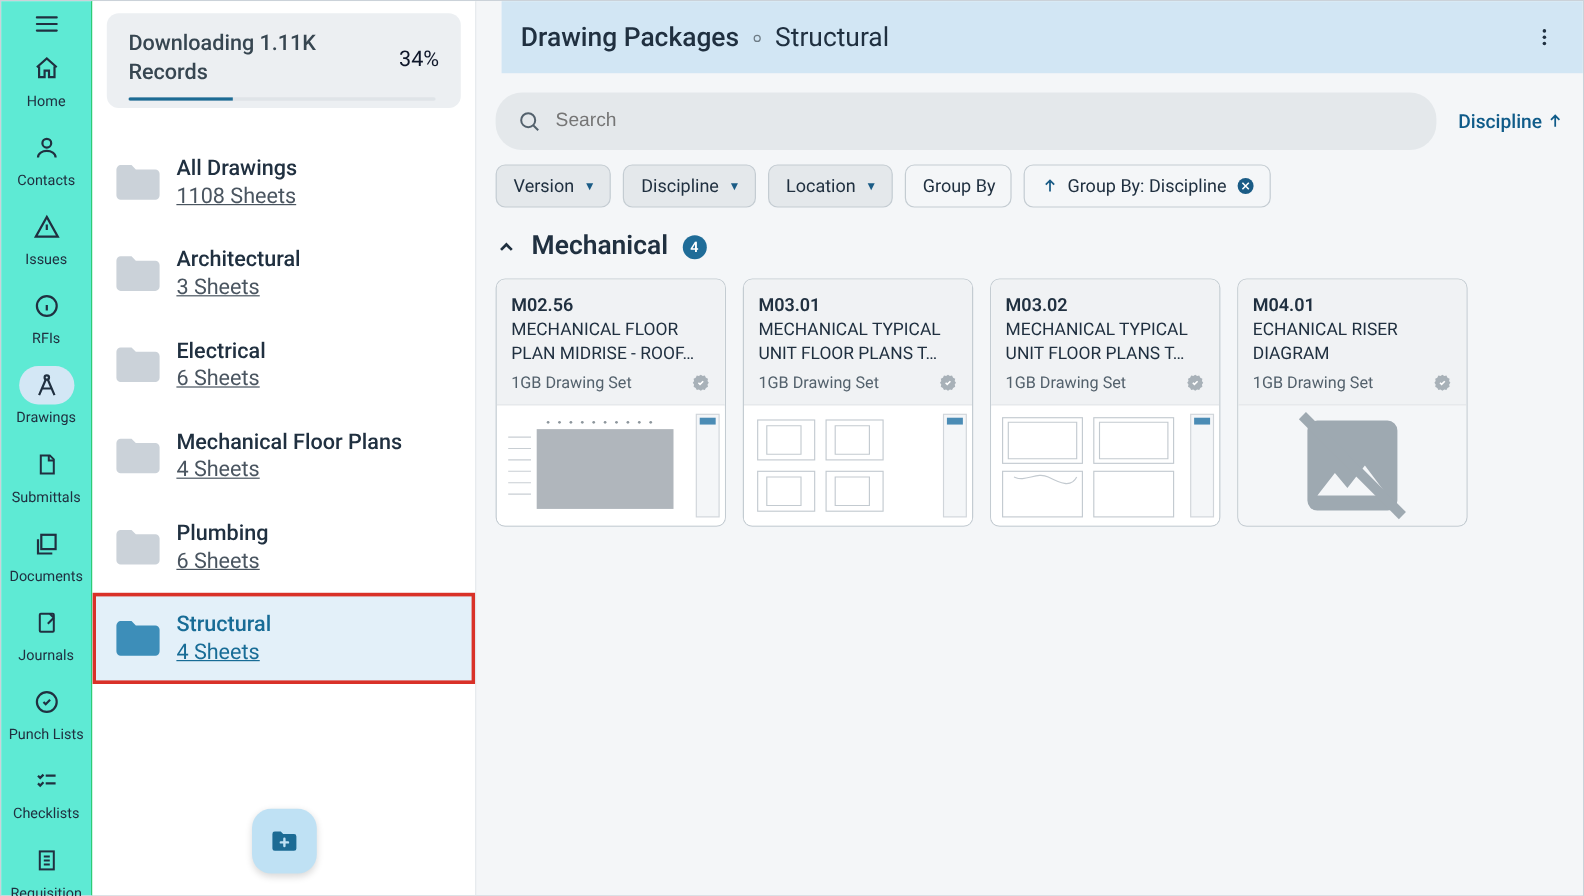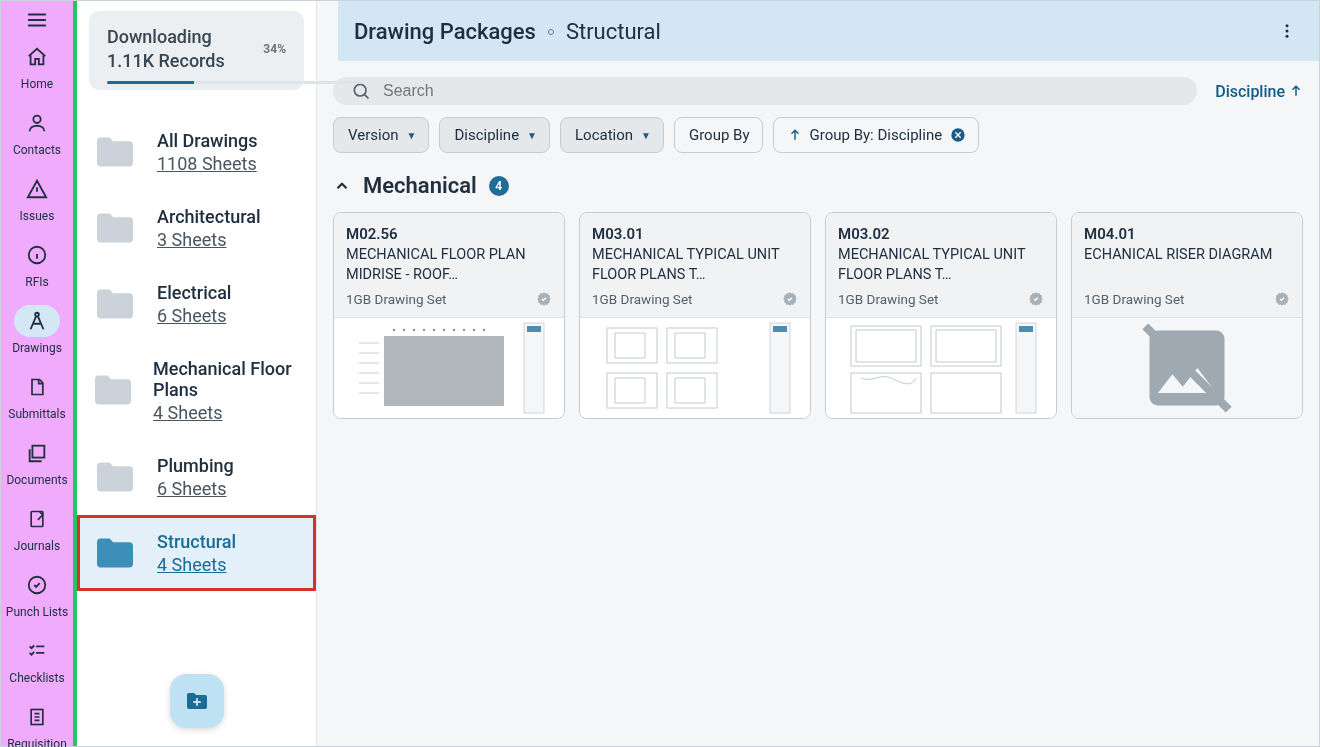--- a/index.html
+++ b/index.html
@@ -1,71 +1,71 @@
 <!DOCTYPE html>
 <html><head>
 <meta charset="utf-8">
 <style>
   * { box-sizing: border-box; margin: 0; padding: 0; }
   body { font-family: -apple-system, BlinkMacSystemFont, "Segoe UI", Roboto, Arial, sans-serif; background: #fff; width: 1320px; height: 747px; overflow: hidden; color: #203040; }
   .app { display: flex; height: 747px; border: 1px solid #cbd2d9; }
 
   
-  .rail { width: 76px; background: #f0abfc; border-right: 4px solid #22c55e; display: flex; flex-direction: column; align-items: center; padding-top: 8px; gap: 2px; }
+  .rail { width: 76px; background: #5eead4; border-right: 1px solid #22c55e; display: flex; flex-direction: column; align-items: center; padding-top: 8px; gap: 2px; }
   .rail-burger { width: 40px; height: 40px; display: flex; align-items: center; justify-content: center; border-radius: 8px; color: #203040; }
   .rail-item { width: 78px; display: flex; flex-direction: column; align-items: center; gap: 4px; padding: 8px 0 6px; cursor: pointer; color: #203040; }
   .rail-item.active .icon-bubble { background: #d3e7f5; border-radius: 18px; }
   .icon-bubble { width: 46px; height: 32px; display:flex; align-items:center; justify-content:center; }
   .rail-label { font-size: 12px; color: #203040; }
 
   
   .folders { width: 320px; background: #fff; border-right: 1px solid #e1e6ea; display: flex; flex-direction: column; position: relative; }
   .download-card { background: #eceff2; margin: 10px 12px 0 12px; border-radius: 10px; padding: 14px 18px 16px; position: relative; display: flex; align-items: center; justify-content: space-between; gap: 23px; }
   .download-text { font-size: 18px; font-weight: 500; color: #374651; line-height: 1.35; flex: 1; }
-  .download-pct { font-size: 12px; color: #737373; font-weight: 700; }
+  .download-pct { font-size: 18px; color: #0f172a; font-weight: 400; }
   .download-bar { position: absolute; left: 18px; bottom: 6px; height: 3px; background: #dfe4e8; width: 256px; border-radius: 2px; overflow: hidden; }
   .download-bar-fill { height: 100%; background: #1c6b94; }
 
   .folder-list { padding: 24px 0 80px 0; overflow-y: auto; flex: 1; }
-  .folder-row { display: flex; align-items: center; gap: 18px; padding: 16px 18px 16px 14px; cursor: pointer; }
+  .folder-row { display: flex; align-items: center; gap: 8px; padding: 16px 18px 16px 14px; cursor: pointer; }
   .folder-row.selected { background: #e3f0f9; outline: 3px solid #d93128; outline-offset: -3px; }
   .folder-icon { width: 48px; height: 40px; display:flex; align-items:center; justify-content:center; }
   .folder-title { font-size: 18px; font-weight: 500; color: #203040; margin-bottom: 2px; }
   .folder-sub { font-size: 18px; color: #4a5560; text-decoration: underline; }
   .folder-row.selected .folder-title { color: #186c96; }
   .folder-row.selected .folder-sub { color: #186c96; }
 
   .fab { position: absolute; bottom: 18px; left: 50%; transform: translateX(-50%); width: 54px; height: 54px; border-radius: 16px; background: #bfe1f4; display:flex; align-items:center; justify-content:center; box-shadow: 0 2px 6px rgba(0,0,0,0.15); }
 
   
   .main { flex: 1; background: #f4f6f8; display: flex; flex-direction: column; }
   .header-bar { background: #d2e6f4; display:flex; align-items:center; padding: 0 16px; height: 60px; margin-left: 21px; }
   .crumb-root { font-size: 22px; font-weight: 500; color: #203040; }
   .crumb-sep { margin: 0 12px; color: #4a5560; font-size: 12px; position: relative; top: 0; }
   .crumb-leaf { font-size: 22px; color: #203040; }
   .header-more { margin-left: auto; width: 32px; height: 32px; display:flex; align-items:center; justify-content:center; cursor:pointer; border-radius: 50%; }
 
   .controls { padding: 16px 16px 8px 16px; display: flex; flex-direction: column; gap: 12px; }
   .search-row { display: flex; align-items: center; gap: 18px; }
-  .search-box { flex: 1; height: 28px; background: #e4e8eb; border-radius: 22px; display:flex; align-items:center; padding: 0 18px; gap: 12px; color: #53616c; }
+  .search-box { flex: 1; height: 48px; background: #e4e8eb; border-radius: 22px; display:flex; align-items:center; padding: 0 18px; gap: 12px; color: #53616c; }
   .search-box input { border: none; background: transparent; outline: none; font-size: 16px; color: #203040; flex: 1; }
   .sort-link { color: #0f5b89; font-size: 16px; font-weight: 500; display: flex; align-items: center; gap: 4px; cursor: pointer; }
 
   .chips { display: flex; gap: 10px; flex-wrap: wrap; }
   .chip { height: 36px; border: 1px solid #c4ccd2; border-radius: 8px; background: #e4e8eb; padding: 0 12px 0 14px; display:flex; align-items:center; gap: 8px; font-size: 15px; color: #203040; cursor: pointer; }
   .chip.outline { background: #f4f6f8; }
   .chip .tri { font-size: 10px; color: #1b5c86; }
 
   .group-header { display:flex; align-items:center; gap: 12px; padding: 12px 16px 10px 16px; }
   .group-header .chev { color: #203040; }
   .group-name { font-size: 22px; font-weight: 600; color: #203040; }
   .badge { width: 20px; height: 20px; border-radius: 50%; background: #1f6c98; color: #fff; font-size: 12px; display:flex; align-items:center; justify-content:center; font-weight: 600; }
 
   .cards { display: flex; gap: 14px; padding: 4px 16px; }
-  .card { width: 232px; border: 1px solid #c4ccd2; border-radius: 8px; background: #fff; overflow: hidden; display:flex; flex-direction: column; }
+  .card { width: 192px; border: 1px solid #c4ccd2; border-radius: 8px; background: #fff; overflow: hidden; display:flex; flex-direction: column; }
   .card-head { background: #f0f2f4; padding: 12px 12px 10px 12px; border-bottom: 1px solid #dfe3e7; }
   .card-code { font-weight: 600; font-size: 15px; color: #203040; }
   .card-title { font-size: 14.5px; color: #203040; line-height: 1.35; margin-top: 2px; display: -webkit-box; -webkit-line-clamp: 2; -webkit-box-orient: vertical; overflow: hidden; height: 40px; }
   .card-set-row { display: flex; align-items: center; justify-content: space-between; margin-top: 6px; text-align: center; }
   .card-set { font-size: 13.5px; color: #53616c; }
   .card-verify { color: #a8b1b8; }
   .thumb { height: 100px; background: #fff; display:flex; align-items:center; justify-content:center; position: relative; }
   .thumb svg { width: 100%; height: 100%; }
   .thumb.empty { background: #f4f6f8; color: #9ea9b1; }
 

